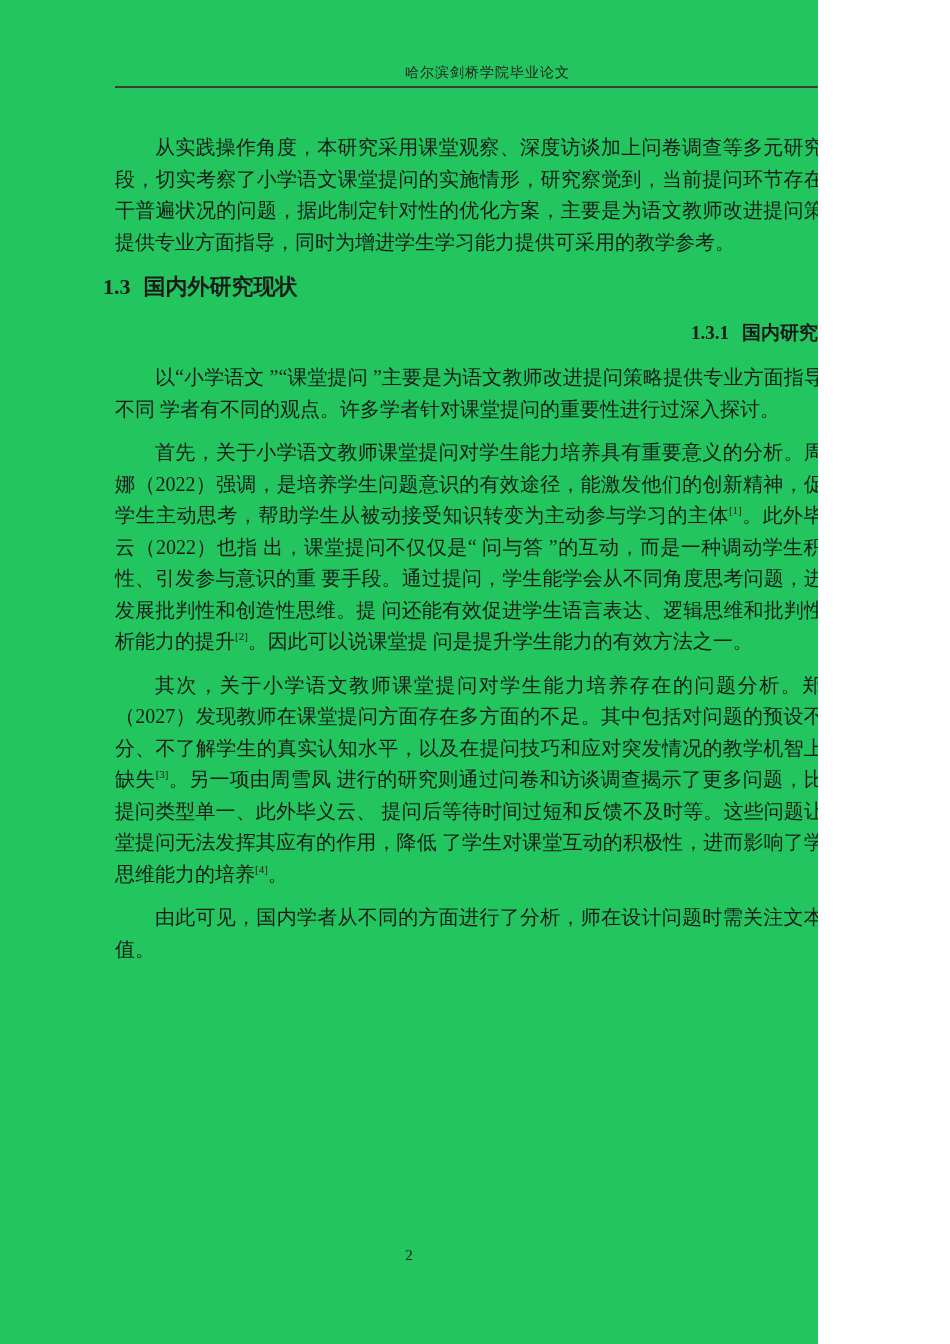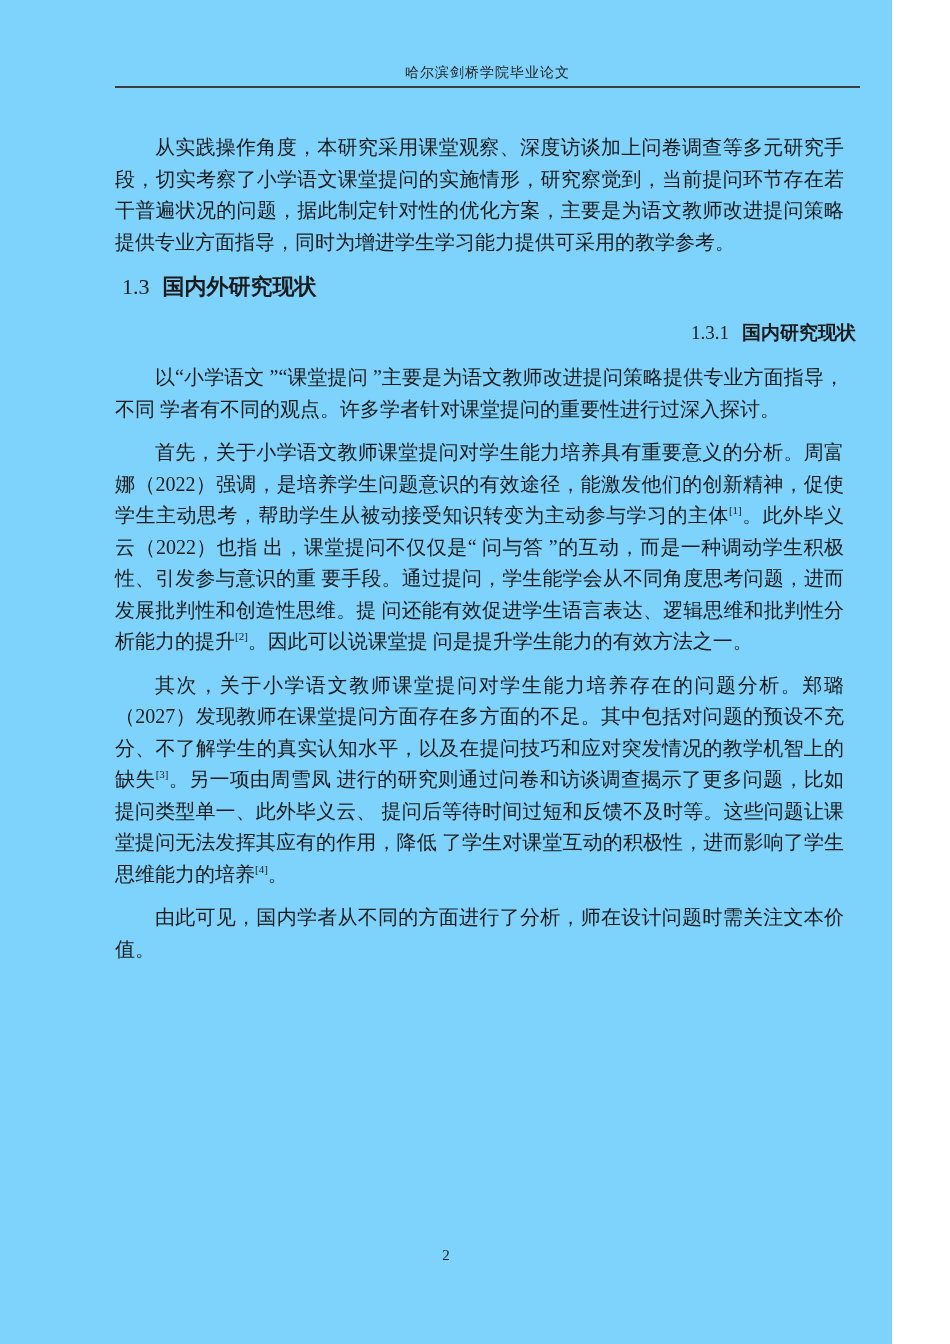--- a/index.html
+++ b/index.html
@@ -2,23 +2,23 @@
 <html lang="zh"><head>
 <meta charset="utf-8">
 <style>
   html, body {
     margin: 0;
     padding: 0;
     background: #ffffff;
   }
   .page {
     position: relative;
-    width: 892px;
+    width: 818px;
     height: 1344px;
-    background: #7dd3fc;
+    background: #22c55e;
     color: #1b1b1b;
     font-family: "Liberation Serif", "DejaVu Serif", serif;
     overflow: hidden;
   }
   .header-title {
     position: absolute;
     top: 64px;
     left: 115px;
     width: 745px;
     text-align: center;
@@ -56,23 +56,22 @@
   }
   h3.hd-2 {
     margin: 0 0 16px 0;
     font-size: 19px;
     line-height: 27px;
     text-align: right;
     font-weight: normal;
   }
   .h-num {
     font-family: "Liberation Serif", "DejaVu Serif", serif;
-    font-weight: 400;
+    font-weight: 700;
     margin-right: 13px;
-    margin-left: 19px;
   }
   .h-text {
     font-family: "Liberation Sans", "DejaVu Sans", sans-serif;
     font-weight: bold;
   }
   sup.cite {
     font-size: 11px;
     line-height: 0;
     vertical-align: super;
     color: #1b1b1b;

